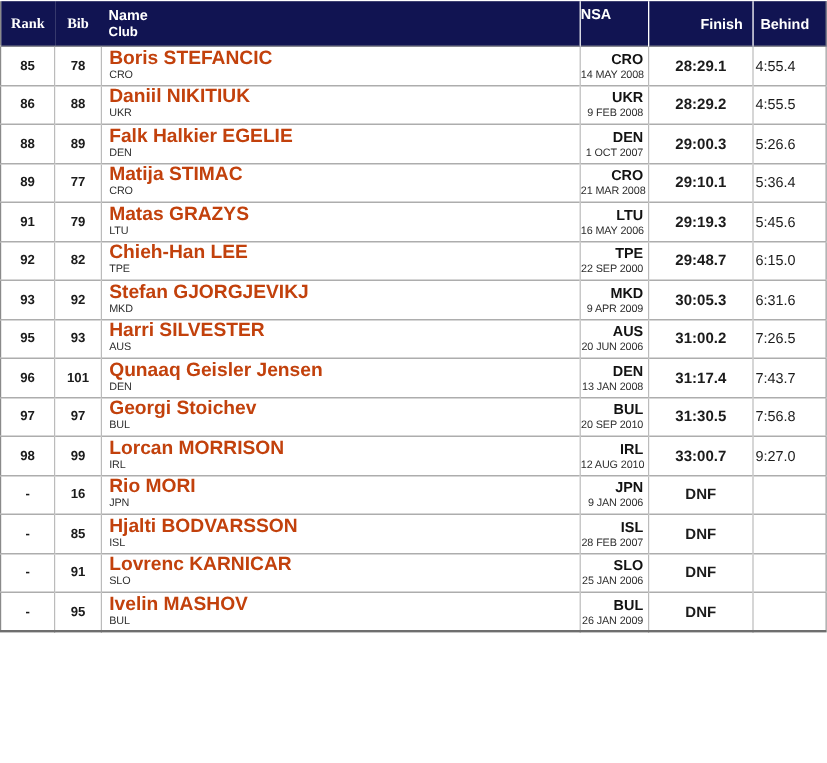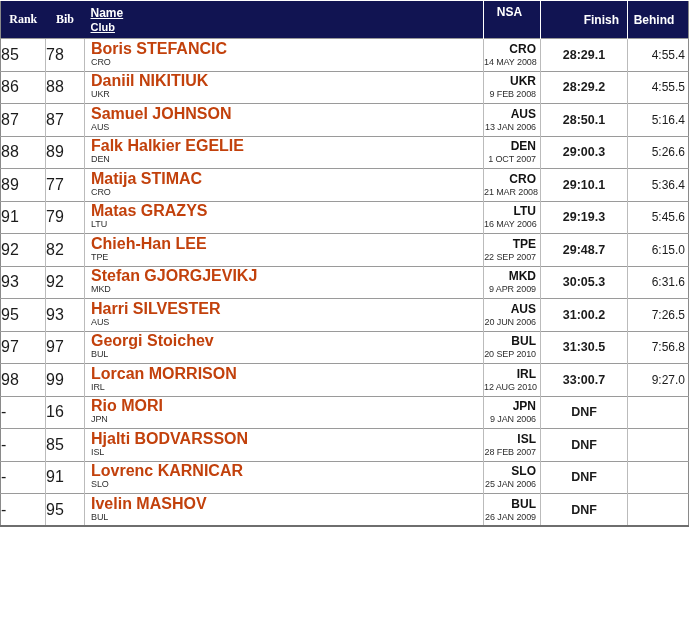--- a/index.html
+++ b/index.html
@@ -26,46 +26,46 @@
   
   thead th{
     background:var(--header-bg);
     color:var(--header-text);
     font-size:12px;
     font-weight:bold;
     padding:0;
     height:33px;
   }
   th.h-rank, th.h-bib{text-align:center;vertical-align:middle;font-family:Liberation Serif, serif;}
-  th.h-name{text-align:left;vertical-align:middle;padding-left:6px;text-decoration:underline;}
+  th.h-name{text-align:left;vertical-align:middle;padding-left:6px;}
   th.h-name .line2{font-size:11px;margin-top:1px;}
-  th.h-nsa{text-align:center;vertical-align:top;padding:4px 5px 0 0;border-left:1px solid #fff;}
+  th.h-nsa{text-align:left;vertical-align:top;padding:4px 5px 0 0;border-left:1px solid #fff;}
   th.h-finish{text-align:right;vertical-align:middle;padding-right:8px;border-left:1px solid #fff;}
   th.h-behind{text-align:center;vertical-align:middle;padding-right:8px;border-left:1px solid #fff;}
   
   tbody tr{height:32.5px;}
   tbody td{
     padding:0;
     border-top:1px solid var(--row-border);
     border-left:1px solid var(--col-border);
     color:var(--body-text);
     background:#fff;
     vertical-align:middle;
     overflow:hidden;
     white-space:nowrap;
   }
   tbody td:first-child{border-left:none;}
-  td.c-rank, td.c-bib{text-align:left;font-weight:normal;font-size:16px;}
+  td.c-rank, td.c-bib{text-align:center;font-weight:bold;font-size:11px;}
   td.c-name{padding-left:6px;}
   .athlete-name{font-weight:bold;font-size:16px;line-height:14px;color:#c2410c;}
   .sub{font-size:9px;line-height:11px;color:var(--sub-text);letter-spacing:-0.1px;margin-top:1px;}
   td.c-nsa{text-align:right;padding-right:4px;}
   .nsa-code{font-weight:bold;font-size:12px;line-height:14px;color:#121212;}
   td.c-finish{text-align:center;font-weight:bold;font-size:12.5px;margin-top:33px;}
-  td.c-behind{text-align:right;padding-right:3px;font-size:12px;}
+  td.c-behind{text-align:right;padding-right:25px;font-size:12px;}
 </style>
 </head>
 <body>
 
 <div class="page">
   <table class="results">
     <colgroup>
       <col style="width:45px">
         <col style="width:39px">
         <col style="width:399px">
@@ -109,34 +109,20 @@
       <div class="sub">UKR</div>
     </td>
     <td class="c-nsa">
       <div class="nsa-code">UKR</div>
       <div class="sub">9 FEB 2008</div>
     </td>
     <td class="c-finish">28:29.2</td>
     <td class="c-behind">4:55.5</td>
   </tr>
         <tr class="results-row">
-    <td class="c-rank"><span>87</span></td>
-    <td class="c-bib"><span>87</span></td>
-    <td class="c-name">
-      <div class="athlete-name">Samuel JOHNSON</div>
-      <div class="sub">AUS</div>
-    </td>
-    <td class="c-nsa">
-      <div class="nsa-code">AUS</div>
-      <div class="sub">13 JAN 2006</div>
-    </td>
-    <td class="c-finish">28:50.1</td>
-    <td class="c-behind">5:16.4</td>
-  </tr>
-        <tr class="results-row">
     <td class="c-rank"><span>88</span></td>
     <td class="c-bib"><span>89</span></td>
     <td class="c-name">
       <div class="athlete-name">Falk Halkier EGELIE</div>
       <div class="sub">DEN</div>
     </td>
     <td class="c-nsa">
       <div class="nsa-code">DEN</div>
       <div class="sub">1 OCT 2007</div>
     </td>
@@ -173,21 +159,21 @@
   </tr>
         <tr class="results-row">
     <td class="c-rank"><span>92</span></td>
     <td class="c-bib"><span>82</span></td>
     <td class="c-name">
       <div class="athlete-name">Chieh-Han LEE</div>
       <div class="sub">TPE</div>
     </td>
     <td class="c-nsa">
       <div class="nsa-code">TPE</div>
-      <div class="sub">22 SEP 2007</div>
+      <div class="sub">22 SEP 2000</div>
     </td>
     <td class="c-finish">29:48.7</td>
     <td class="c-behind">6:15.0</td>
   </tr>
         <tr class="results-row">
     <td class="c-rank"><span>93</span></td>
     <td class="c-bib"><span>92</span></td>
     <td class="c-name">
       <div class="athlete-name">Stefan GJORGJEVIKJ</div>
       <div class="sub">MKD</div>
@@ -205,20 +191,34 @@
     <td class="c-name">
       <div class="athlete-name">Harri SILVESTER</div>
       <div class="sub">AUS</div>
     </td>
     <td class="c-nsa">
       <div class="nsa-code">AUS</div>
       <div class="sub">20 JUN 2006</div>
     </td>
     <td class="c-finish">31:00.2</td>
     <td class="c-behind">7:26.5</td>
+  </tr>
+        <tr class="results-row">
+    <td class="c-rank"><span>96</span></td>
+    <td class="c-bib"><span>101</span></td>
+    <td class="c-name">
+      <div class="athlete-name">Qunaaq Geisler Jensen</div>
+      <div class="sub">DEN</div>
+    </td>
+    <td class="c-nsa">
+      <div class="nsa-code">DEN</div>
+      <div class="sub">13 JAN 2008</div>
+    </td>
+    <td class="c-finish">31:17.4</td>
+    <td class="c-behind">7:43.7</td>
   </tr>
         <tr class="results-row">
     <td class="c-rank"><span>97</span></td>
     <td class="c-bib"><span>97</span></td>
     <td class="c-name">
       <div class="athlete-name">Georgi Stoichev</div>
       <div class="sub">BUL</div>
     </td>
     <td class="c-nsa">
       <div class="nsa-code">BUL</div>

